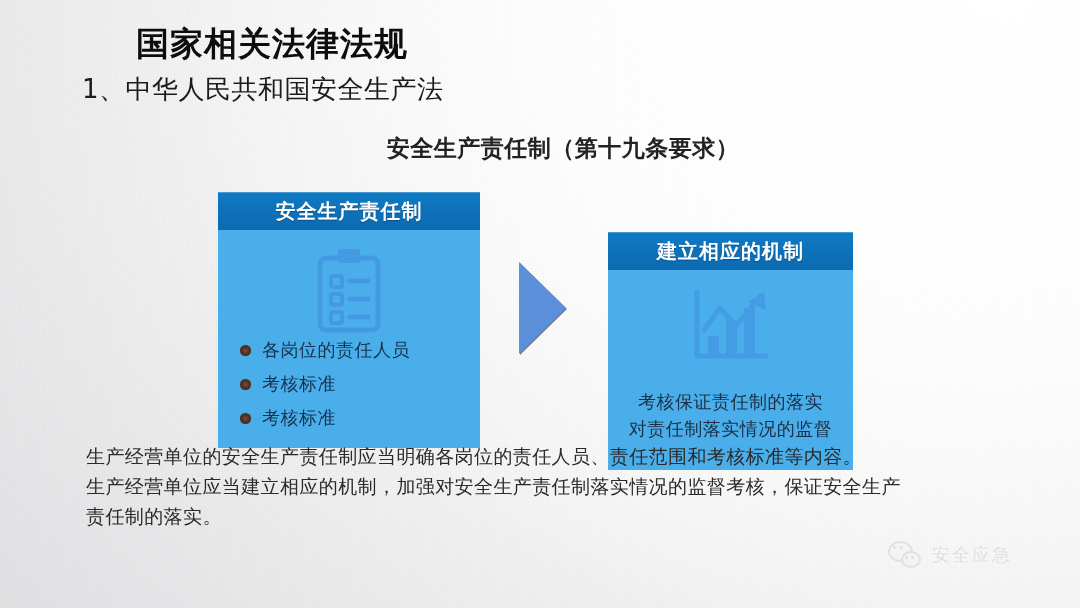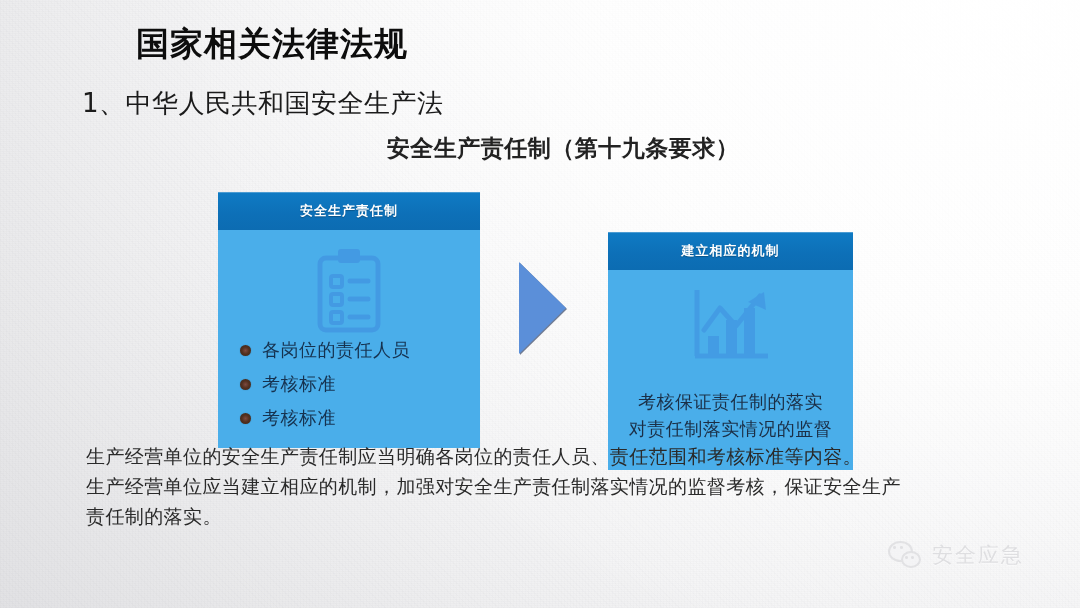--- a/index.html
+++ b/index.html
@@ -50,21 +50,21 @@
     font-weight: bold;
     color: #0d0d0d;
     letter-spacing: 1px;
     white-space: nowrap;
     font-family: "DejaVu Sans", "Liberation Sans", sans-serif;
   }
 
   #subtitle-num {
     position: absolute;
     left: 82px;
-    top: 86px;
+    top: 72px;
     font-size: 26px;
     color: #1b1b1b;
     white-space: nowrap;
     letter-spacing: 0.5px;
   }
 
   #section-heading {
     position: absolute;
     left: 0;
     right: 14px;
@@ -82,21 +82,21 @@
 
   
   .panel {
     position: absolute;
     box-sizing: border-box;
   }
   .panel-header {
     height: 38px;
     background: linear-gradient(180deg, #0f7bc4 0%, #0d70b8 55%, #0c6cb2 100%);
     color: #ffffff;
-    font-size: 13px;
+    font-size: 20px;
     font-weight: bold;
     display: flex;
     align-items: center;
     justify-content: center;
     letter-spacing: 1px;
     box-shadow: 0 1px 0 rgba(255,255,255,0.25) inset;
     text-shadow: 0 1px 1px rgba(0,0,0,0.25);
     font-family: Liberation Serif, serif;
   }
   .panel-body {
@@ -189,21 +189,21 @@
   
   #watermark {
     position: absolute;
     left: 888px;
     top: 541px;
     display: flex;
     align-items: center;
     opacity: 0.5;
   }
   #watermark .wm-label {
-    font-size: 21px;
+    font-size: 18px;
     color: #c9c9cd;
     letter-spacing: 2px;
     margin-left: 8px;
     text-shadow: 0 1px 0 #ffffff;
   }
   .wechat-glyph { position: relative; width: 36px; height: 28px; }
   .wechat-glyph .bub {
     position: absolute;
     border-radius: 50%;
     border: 2px solid #cfcfd3;

